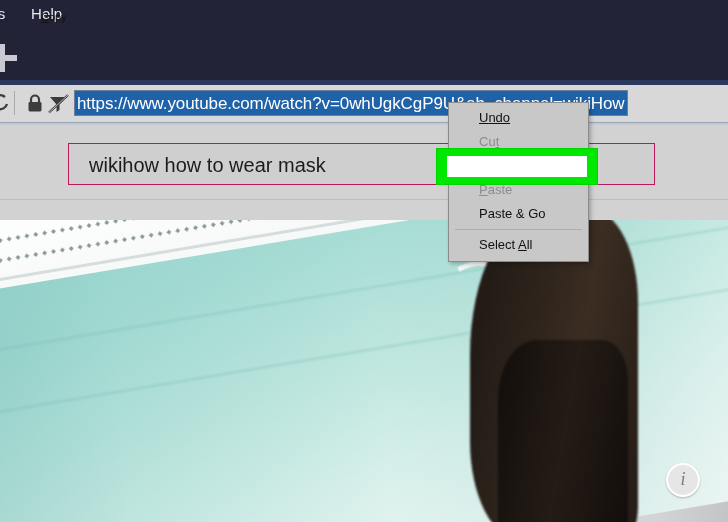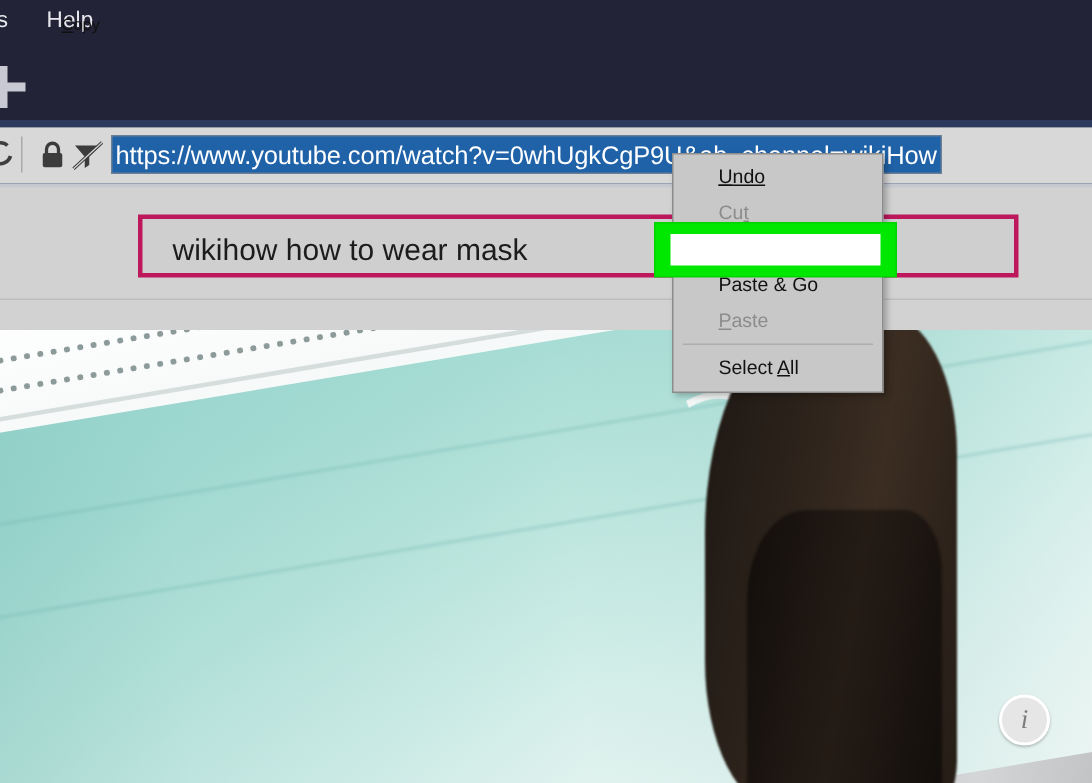--- a/index.html
+++ b/index.html
@@ -150,23 +150,22 @@
     width: 728px; height: 2px;
     background: #c4c9d2;
   }
   .search-field {
     position: absolute;
     left: 68px;
     top: 20px;
     width: 587px;
     height: 42px;
     background: #cfcfcf;
-    border: 3px solid #be185d;
+    border: 1px solid #be185d;
     box-sizing: border-box;
-    margin-left: 24px;
   }
   .search-field-text {
     position: absolute;
     left: 20px;
     top: 9px;
     font-size: 20px;
     color: #1c1c1c;
     line-height: 24px;
     white-space: nowrap;
   }
@@ -518,26 +517,26 @@
     </div>
 
     <div class="ctx-item disabled">
       <span>Cu<span class="acc">t</span></span>
     </div>
 
     <div class="ctx-item">
       <span style="visibility:hidden;">Copy</span>
     </div>
 
+    <div class="ctx-item disabled">
+      <span><span class="acc">P</span>aste</span>
+    </div>
+
     <div class="ctx-item">
       <span>Paste &amp; Go</span>
-    </div>
-
-    <div class="ctx-item disabled">
-      <span><span class="acc">P</span>aste</span>
     </div>
 
 
     <div class="ctx-sep"></div>
 
     <div class="ctx-item">
       <span>Select <span class="acc">A</span>ll</span>
     </div>
   </div>
 

